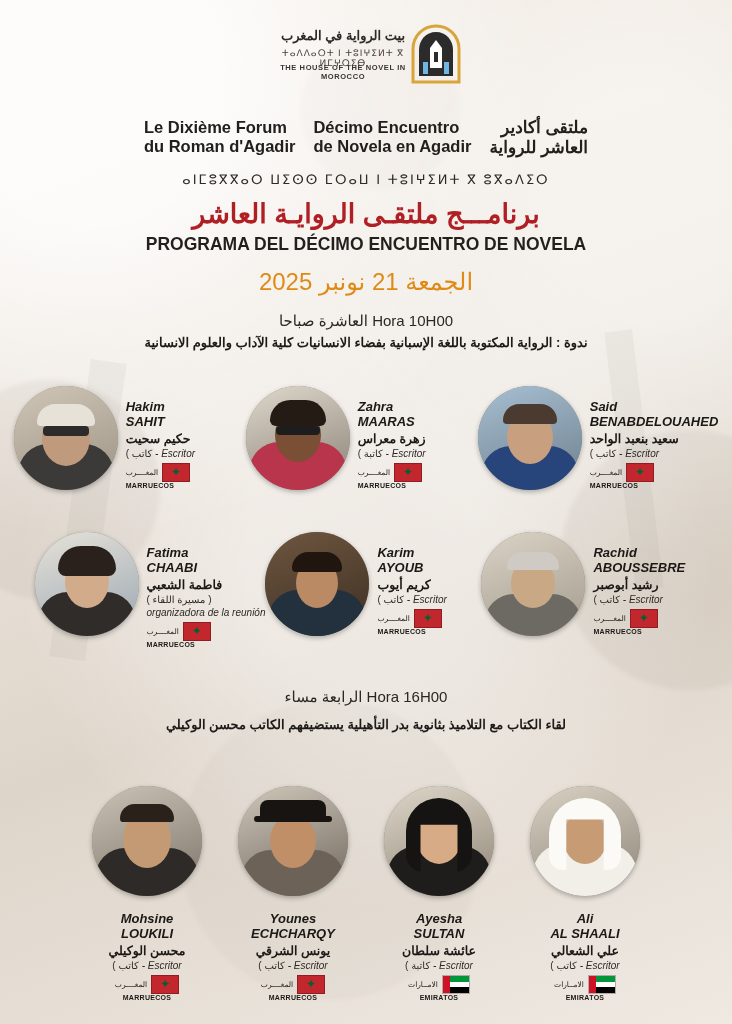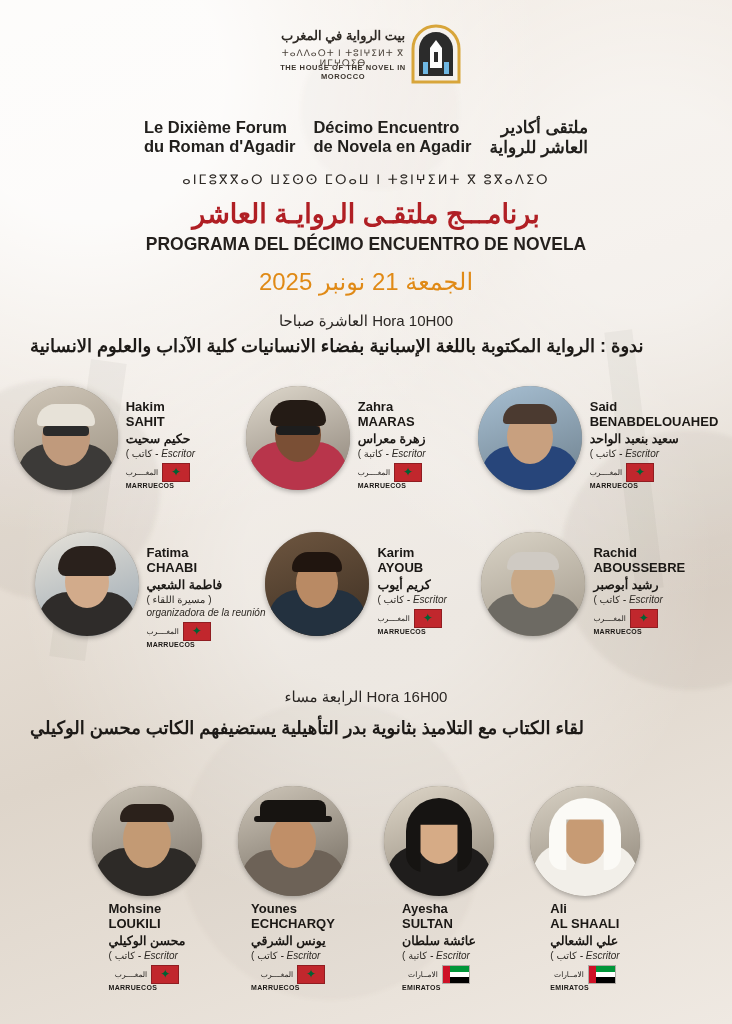--- a/index.html
+++ b/index.html
@@ -75,22 +75,22 @@
     direction:rtl;font-size:24px;font-weight:normal;color:#e08a16;
   }
 
   
   .hour{
     position:absolute;left:0;right:0;text-align:center;
     font-size:15px;color:#2b2724;direction:rtl;
   }
   .hour .es{font-family:"Liberation Sans",sans-serif;}
   .session-title{
-    position:absolute;left:30px;right:30px;text-align:left;
-    direction:rtl;font-size:18px;font-weight:bold;color:#1d1a17;line-height:1.35;
+    position:absolute;left:30px;right:30px;text-align:center;
+    direction:rtl;font-size:13px;font-weight:bold;color:#1d1a17;line-height:1.35;
   }
 
   
   .row{position:absolute;left:0;right:0;display:flex;justify-content:center;}
   .card{position:relative;display:flex;align-items:flex-start;}
   .photo{
     width:104px;height:104px;border-radius:50%;
     overflow:hidden;position:relative;flex:0 0 auto;
     box-shadow:0 2px 5px rgba(0,0,0,.28);
     background:#8d8579;
@@ -101,42 +101,42 @@
     border-radius:50%;
   }
   .photo .body{
     position:absolute;left:50%;transform:translateX(-50%);
     border-radius:30px 30px 0 0;
   }
   .meta{
     padding-top:14px;margin-left:8px;min-width:104px;
   }
   .meta.l{text-align:left;}
-  .name-en{font-size:13px;font-weight:bold;color:#1b1815;line-height:1.15;}
+  .name-en{font-size:13px;font-weight:bold;color:#1b1815;line-height:1.15;font-style:italic;}
   .name-ar{font-size:12.5px;font-weight:bold;color:#1b1815;direction:rtl;margin-top:1px;}
   .role{font-size:10px;color:#2d2924;margin-top:2px;direction:rtl;}
   .role-es{font-style:italic;}
   .flagline{display:flex;align-items:center;gap:4px;margin-top:4px;}
   .flag{width:26px;height:17px;position:relative;border:1px solid rgba(0,0,0,.25);flex:0 0 auto;}
   .flag-ma{background:#c1272d;}
   .flag-ma .star{
     position:absolute;left:50%;top:50%;transform:translate(-50%,-50%);
     color:#006233;font-size:12px;line-height:1;
   }
   .flag-ae{display:flex;}
   .flag-ae .red{width:7px;background:#ce1126;}
   .flag-ae .bars{flex:1;display:flex;flex-direction:column;}
   .flag-ae .g{flex:1;background:#009639;}
   .flag-ae .w{flex:1;background:#ffffff;}
   .flag-ae .b{flex:1;background:#000000;}
   .ctry{font-size:7px;font-weight:bold;color:#1b1815;letter-spacing:.3px;}
   .ctry-ar{font-size:7.5px;color:#1b1815;direction:rtl;}
 
   .stack{display:flex;flex-direction:column;align-items:center;}
-  .below{margin-top:6px;text-align:left;}
+  .below{margin-top:16px;text-align:center;}
 </style>
 </head>
 <body>
 
 <div class="poster">
   <div class="bg-blob" style="left:-60px;top:380px;width:220px;height:220px;"></div>
   <div class="bg-blob" style="left:560px;top:430px;width:260px;height:260px;"></div>
   <div class="bg-blob" style="left:180px;top:700px;width:300px;height:300px;opacity:.6;"></div>
   <div class="bg-stripe" style="left:70px;top:360px;width:36px;height:300px;transform:rotate(8deg);"></div>
   <div class="bg-stripe" style="left:620px;top:330px;width:28px;height:260px;transform:rotate(-7deg);"></div>

